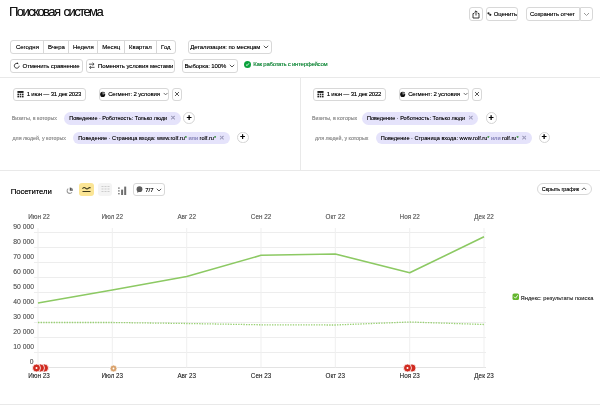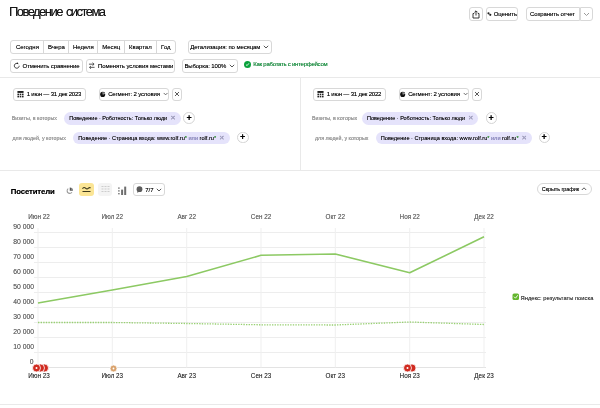--- a/index.html
+++ b/index.html
@@ -8,21 +8,21 @@
 .btn{position:absolute;display:flex;align-items:center;justify-content:center;border:1px solid #d8d8d8;border-radius:3px;background:#fff;font-size:6px;letter-spacing:-0.1px;color:#000;white-space:nowrap}
 .hr{position:absolute;left:0;width:600px;height:1px;background:#e9e9e9}
 .glabel{position:absolute;font-size:5.3px;color:#a3a3a3;white-space:nowrap}
 .chip{position:absolute;height:12.5px;display:flex;align-items:center;background:#e5e3fb;border-radius:7px;font-size:5.5px;color:#000;padding:0 5px;white-space:nowrap;letter-spacing:0}
 .chipx{color:#aaa8cf;margin-left:3px;font-size:6.5px}
 .plus{position:absolute;width:11.5px;height:11.5px;border:1px solid #d4d4d4;border-radius:50%;background:#fff;display:flex;align-items:center;justify-content:center;font-size:9px;font-weight:bold;color:#000;line-height:0}
 svg{display:block}
 </style></head>
 <body>
 
-<div class="abs" style="left:9px;top:4.3px;font-size:13px;letter-spacing:-1.55px;word-spacing:2px;color:#151515">Поведение система</div>
+<div class="abs" style="left:9px;top:4.3px;font-size:13px;letter-spacing:-1.55px;word-spacing:2px;color:#151515">Поисковая система</div>
 
 <div class="btn" style="left:469px;top:7px;width:14px;height:14px;padding:0">
 <svg width="8" height="9" viewBox="0 0 8 9">
       <path d="M2.2 3.5 H1 V8 H7 V3.5 H5.8" fill="none" stroke="#222" stroke-width="0.9"></path>
       <path d="M4 5.5 V1 M2.4 2.4 L4 0.8 L5.6 2.4" fill="none" stroke="#222" stroke-width="0.9"></path>
     </svg>
 </div>
 <div class="btn" style="left:486px;top:7px;width:32px;height:14px">
 <svg width="7" height="8" viewBox="0 0 7 8" style="margin-right:2px">
       <path d="M0.6 3 a1.6 1.6 0 1 1 3.2 0 a1.6 1.6 0 1 1 -3.2 0" fill="#222"></path>
@@ -160,21 +160,21 @@
   </div>
 
 <div class="glabel" style="left:315px;top:134.5px">для людей, у которых</div>
 <div class="chip" style="left:375.8px;top:131.5px;font-size:5.6px">Поведение · Страница входа: www.rolf.ru<span style="color:#1ca21c">*</span>&nbsp;<span style="color:#9b97e0">или</span>&nbsp;rolf.ru<span style="color:#1ca21c">*</span><span class="chipx">✕</span></div>
 <div class="plus" style="left:538.5px;top:131.9px">
     <span style="margin-top:-1px">+</span>
   </div>
 
 <div class="hr" style="top:170px"></div>
 
-<div class="abs" style="left:10.8px;top:186.5px;font-size:7.8px;font-weight:bold;letter-spacing:-0.15px;color:#000">Посетители</div>
+<div class="abs" style="left:10.8px;top:186.5px;font-size:7.8px;font-weight:normal;letter-spacing:-0.15px;color:#000">Посетители</div>
 <div class="abs" style="left:65.8px;top:186.5px">
 <svg width="7.5" height="7.5" viewBox="0 0 10 10">
       <path d="M5 5 L5 0.8 A4.2 4.2 0 0 1 9.2 5 Z" fill="#555"></path>
       <circle cx="5" cy="5" r="3.5" fill="none" stroke="#9a9a9a" stroke-width="1.4" stroke-dasharray="12 4" stroke-dashoffset="-2"></circle>
     </svg>
 </div>
 <div class="abs" style="left:79.2px;top:182.7px;width:15.1px;height:13.6px;background:#fbe595;border-radius:3px;display:flex;align-items:center;justify-content:center">
 <svg width="9" height="8" viewBox="0 0 9 8">
       <path d="M0.5 3.8 C1.5 2.2 2.5 2.2 3.5 3.2 C4.5 4.2 5.5 4.2 6.5 3.2 C7.3 2.4 8 2.6 8.5 3.2" fill="none" stroke="#3e3a1c" stroke-width="1.2"></path>
       <path d="M0.5 6.5 H8.5" stroke="#3e3a1c" stroke-width="1"></path>

